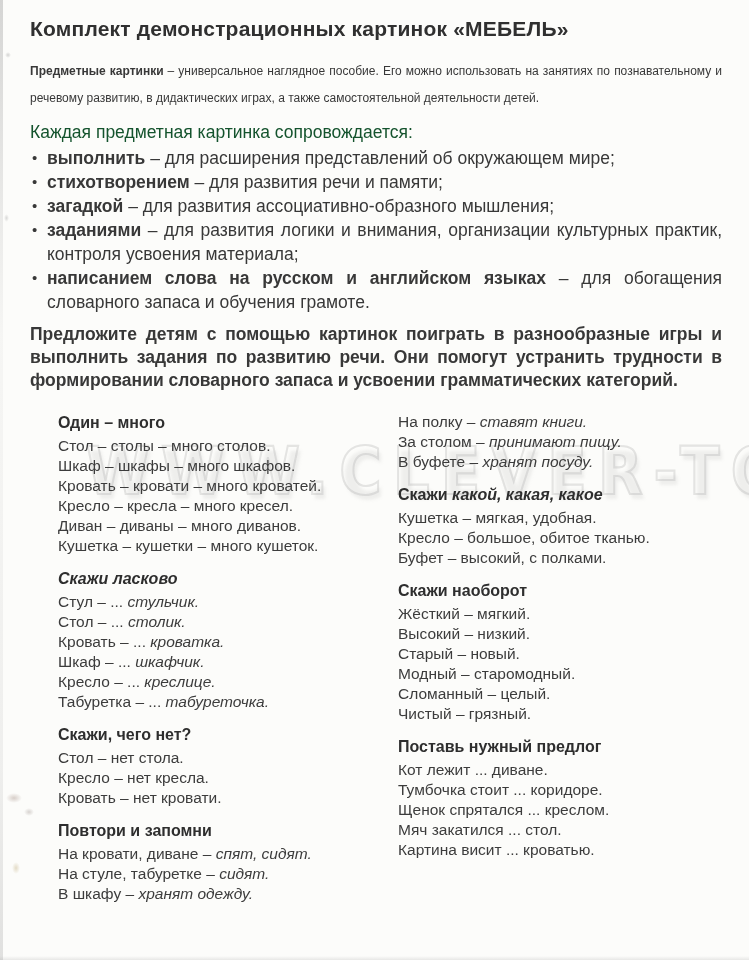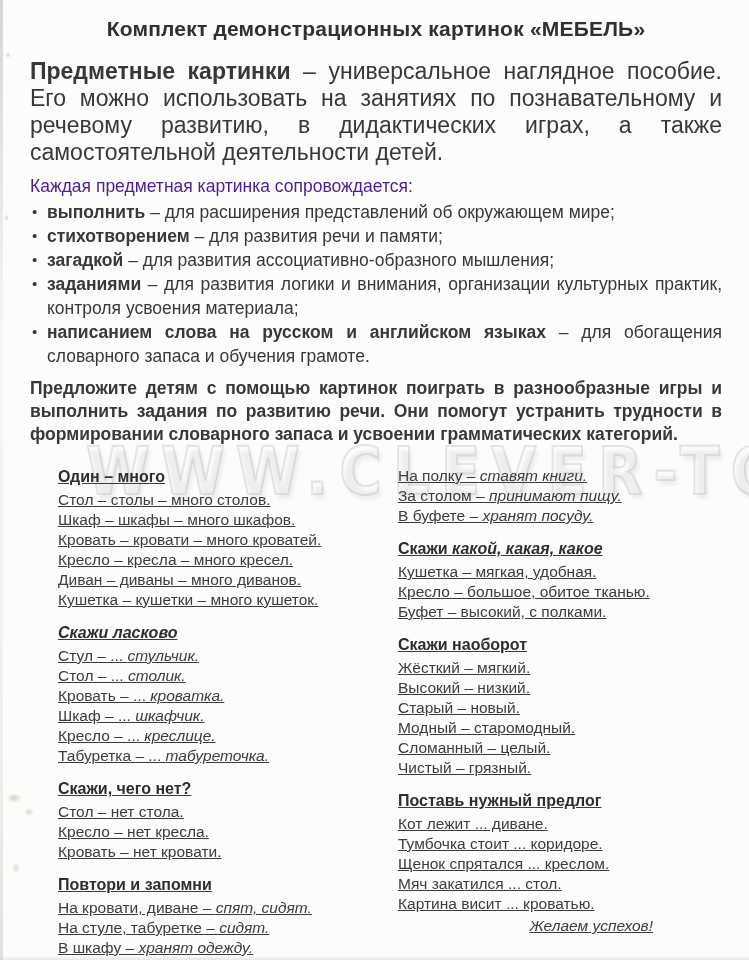--- a/index.html
+++ b/index.html
@@ -8,36 +8,36 @@
     background:#fcfcfa;
     font-family:"Liberation Sans","DejaVu Sans",sans-serif;
     color:#3a3a3a;
     -webkit-font-smoothing:antialiased;
   }
   .page{position:relative;width:749px;height:960px;}
   .content{position:relative;padding:0 27px 0 30px;z-index:2;}
   .b{font-weight:700;}
   .i{font-style:italic;}
   h1.title{
-    font-size:21px;line-height:26px;font-weight:700;text-align:center;
+    font-size:21px;line-height:26px;font-weight:700;
     color:#303030;margin:0;padding-top:16px;letter-spacing:0.2px;
   }
   .p1{
-    margin:16px 0 0;font-size:23px;line-height:27px;text-align:justify;color:#383838;
+    margin:16px 0 0;font-size:12px;line-height:27px;text-align:justify;color:#383838;
   }
-  .list-intro{margin:7px 0 0;font-size:17.5px;line-height:26px;color:#4c1d95;}
+  .list-intro{margin:7px 0 0;font-size:17.5px;line-height:26px;color:#14532d;}
   .bullets{margin:1px 0 0;}
   .bullet-item{
     position:relative;padding-left:17px;font-size:17.5px;line-height:24px;
     text-align:justify;color:#383838;
   }
   .bullet-item .dot{position:absolute;left:2px;top:0;font-size:15px;}
   .p2{margin:9px 0 0;font-size:17.5px;line-height:23px;text-align:justify;color:#383838;font-weight:bold;}
   .cols{display:flex;margin-top:20px;}
-  .col{font-size:15.5px;line-height:20px;color:#3c3c3c;text-decoration:underline;}
+  .col{font-size:15.5px;line-height:20px;color:#3c3c3c;}
   .col-left{width:332px;margin-left:28px;flex:none;}
   .col-right{flex:1;margin-left:8px;padding-right:14px;}
   .exercise{margin:0 0 0;}
   .exercise + .exercise{margin-top:12px;}
   .ex-head{font-size:16px;line-height:21px;font-weight:700;color:#2e2e2e;margin-bottom:3px;}
   .ex-head .i{font-style:italic;}
   .ex-line{line-height:20px;}
   .ex-line.right{text-align:right;padding-right:55px;margin-top:2px;}
   
   .watermark{
@@ -143,21 +143,20 @@
             <div class="ex-line"><span>Сломанный – целый.</span></div>
             <div class="ex-line"><span>Чистый – грязный.</span></div>
           </section>
           <section class="exercise">
             <div class="ex-head"><span class="b">Поставь нужный предлог</span></div>
             <div class="ex-line"><span>Кот лежит ... диване.</span></div>
             <div class="ex-line"><span>Тумбочка стоит ... коридоре.</span></div>
             <div class="ex-line"><span>Щенок спрятался ... креслом.</span></div>
             <div class="ex-line"><span>Мяч закатился ... стол.</span></div>
             <div class="ex-line"><span>Картина висит ... кроватью.</span></div>
-            <div class="ex-line right"><span class="i">Желаем успехов!</span></div>
           </section>
         </div>
     </div>
   </div>
 
   <div class="scan-left-edge"></div>
   <div class="scan-bottom-shadow"></div>
   <div class="speckle s1"></div>
   <div class="speckle s2"></div>
   <div class="speckle s3"></div>

